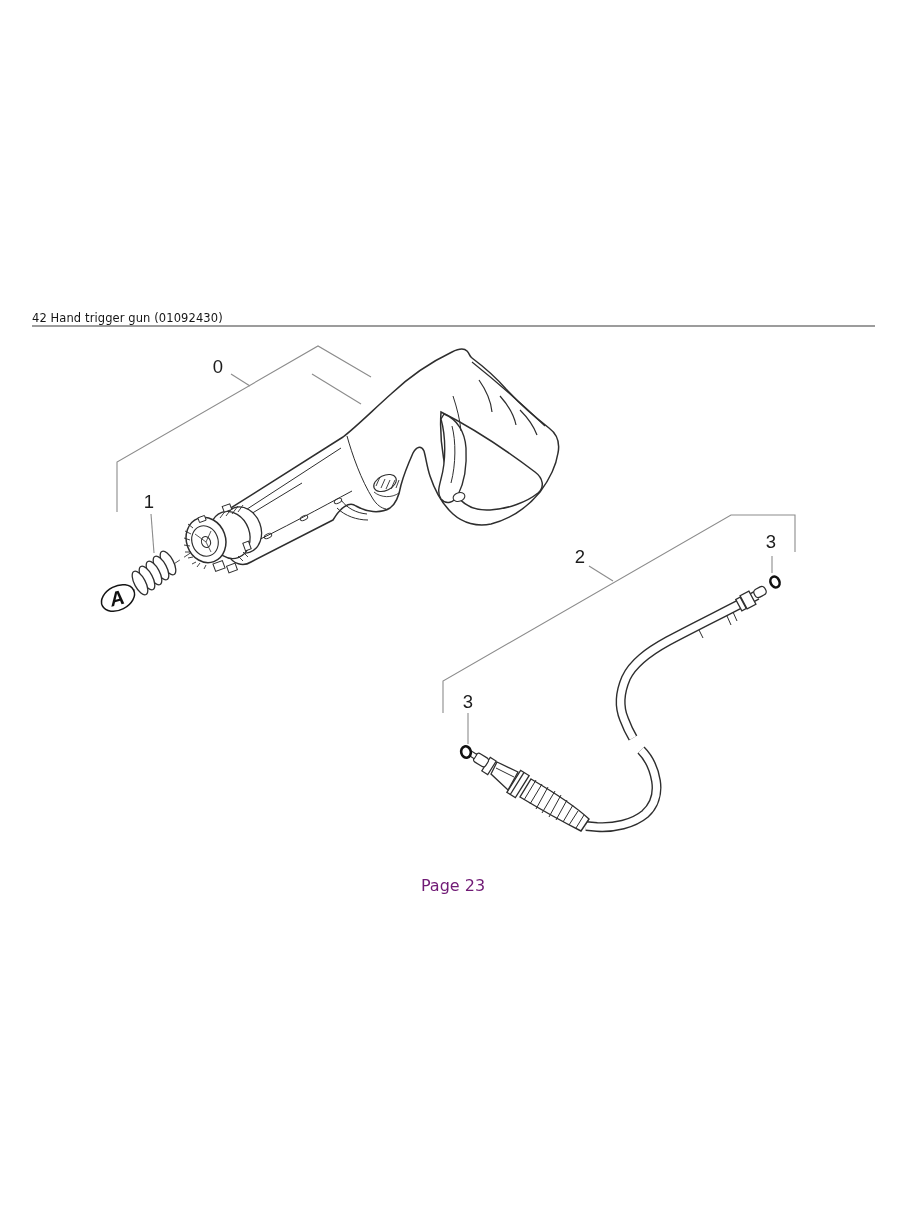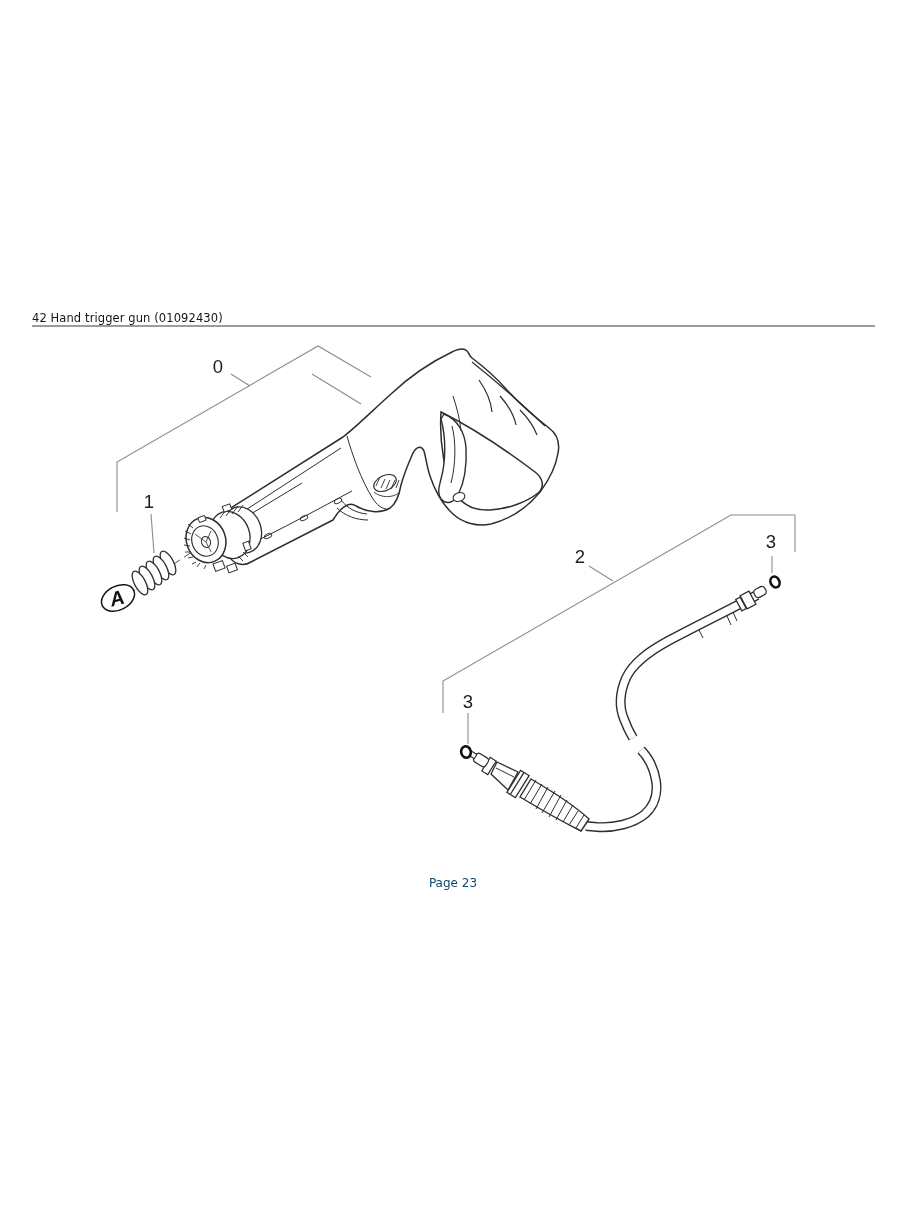--- a/index.html
+++ b/index.html
@@ -14,21 +14,21 @@
     position:absolute;left:32px;top:311px;
     font-size:11.5px;color:#161616;letter-spacing:0.1px;
     white-space:nowrap;
   }
   .header-rule{
     position:absolute;left:32px;top:325px;width:843px;height:0;
     border-top:2px solid #9c9c9c;
   }
   .doc-footer{
     position:absolute;left:0;top:876px;width:906px;
-    text-align:center;font-size:12px;color:#0c4a6e;
+    text-align:center;font-size:16px;color:#701a75;
   }
   svg{position:absolute;left:0;top:0;}
   .callout{
     font-family:"Liberation Sans","DejaVu Sans",sans-serif;
     font-size:18.5px;fill:#1c1c1c;
   }
   .detail-letter{
     font-family:"Liberation Sans","DejaVu Sans",sans-serif;
     font-size:20px;font-weight:bold;font-style:italic;fill:#111;
   }

